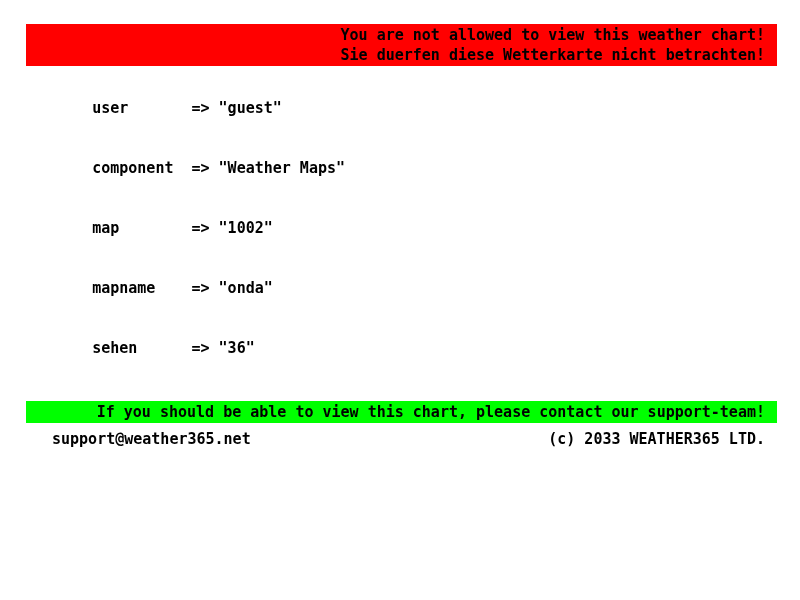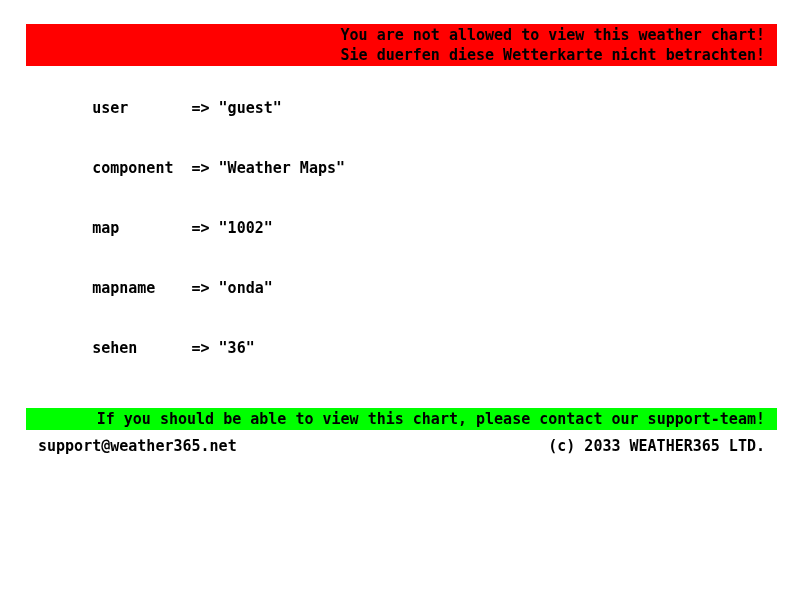--- a/index.html
+++ b/index.html
@@ -24,42 +24,42 @@
   .banner {
     box-sizing: border-box;
     width: 100%;
     padding: 1px 12px;
   }
   .banner-error {
     background: #ff0000;
   }
   .banner-info {
     background: #00ff00;
-    margin-top: 30px;
+    margin-top: 23px;
   }
   .banner-line {
     white-space: pre;
     text-align: right;
   }
   .kv-list {
     margin: 12px 0 0 12px;
   }
   .kv-row {
     white-space: pre;
   }
   .kv-key {
     display: inline-block;
     width: 11ch;
   }
   .kv-arrow {
     display: inline-block;
     margin-right: 1ch;
   }
   .footer-row {
-    margin: 6px 12px 0 12px;
+    margin: 6px 12px 0 26px;
     display: flex;
     justify-content: space-between;
     white-space: pre;
   }
 </style>
 </head>
 <body>
 
 <div class="sheet">
 

